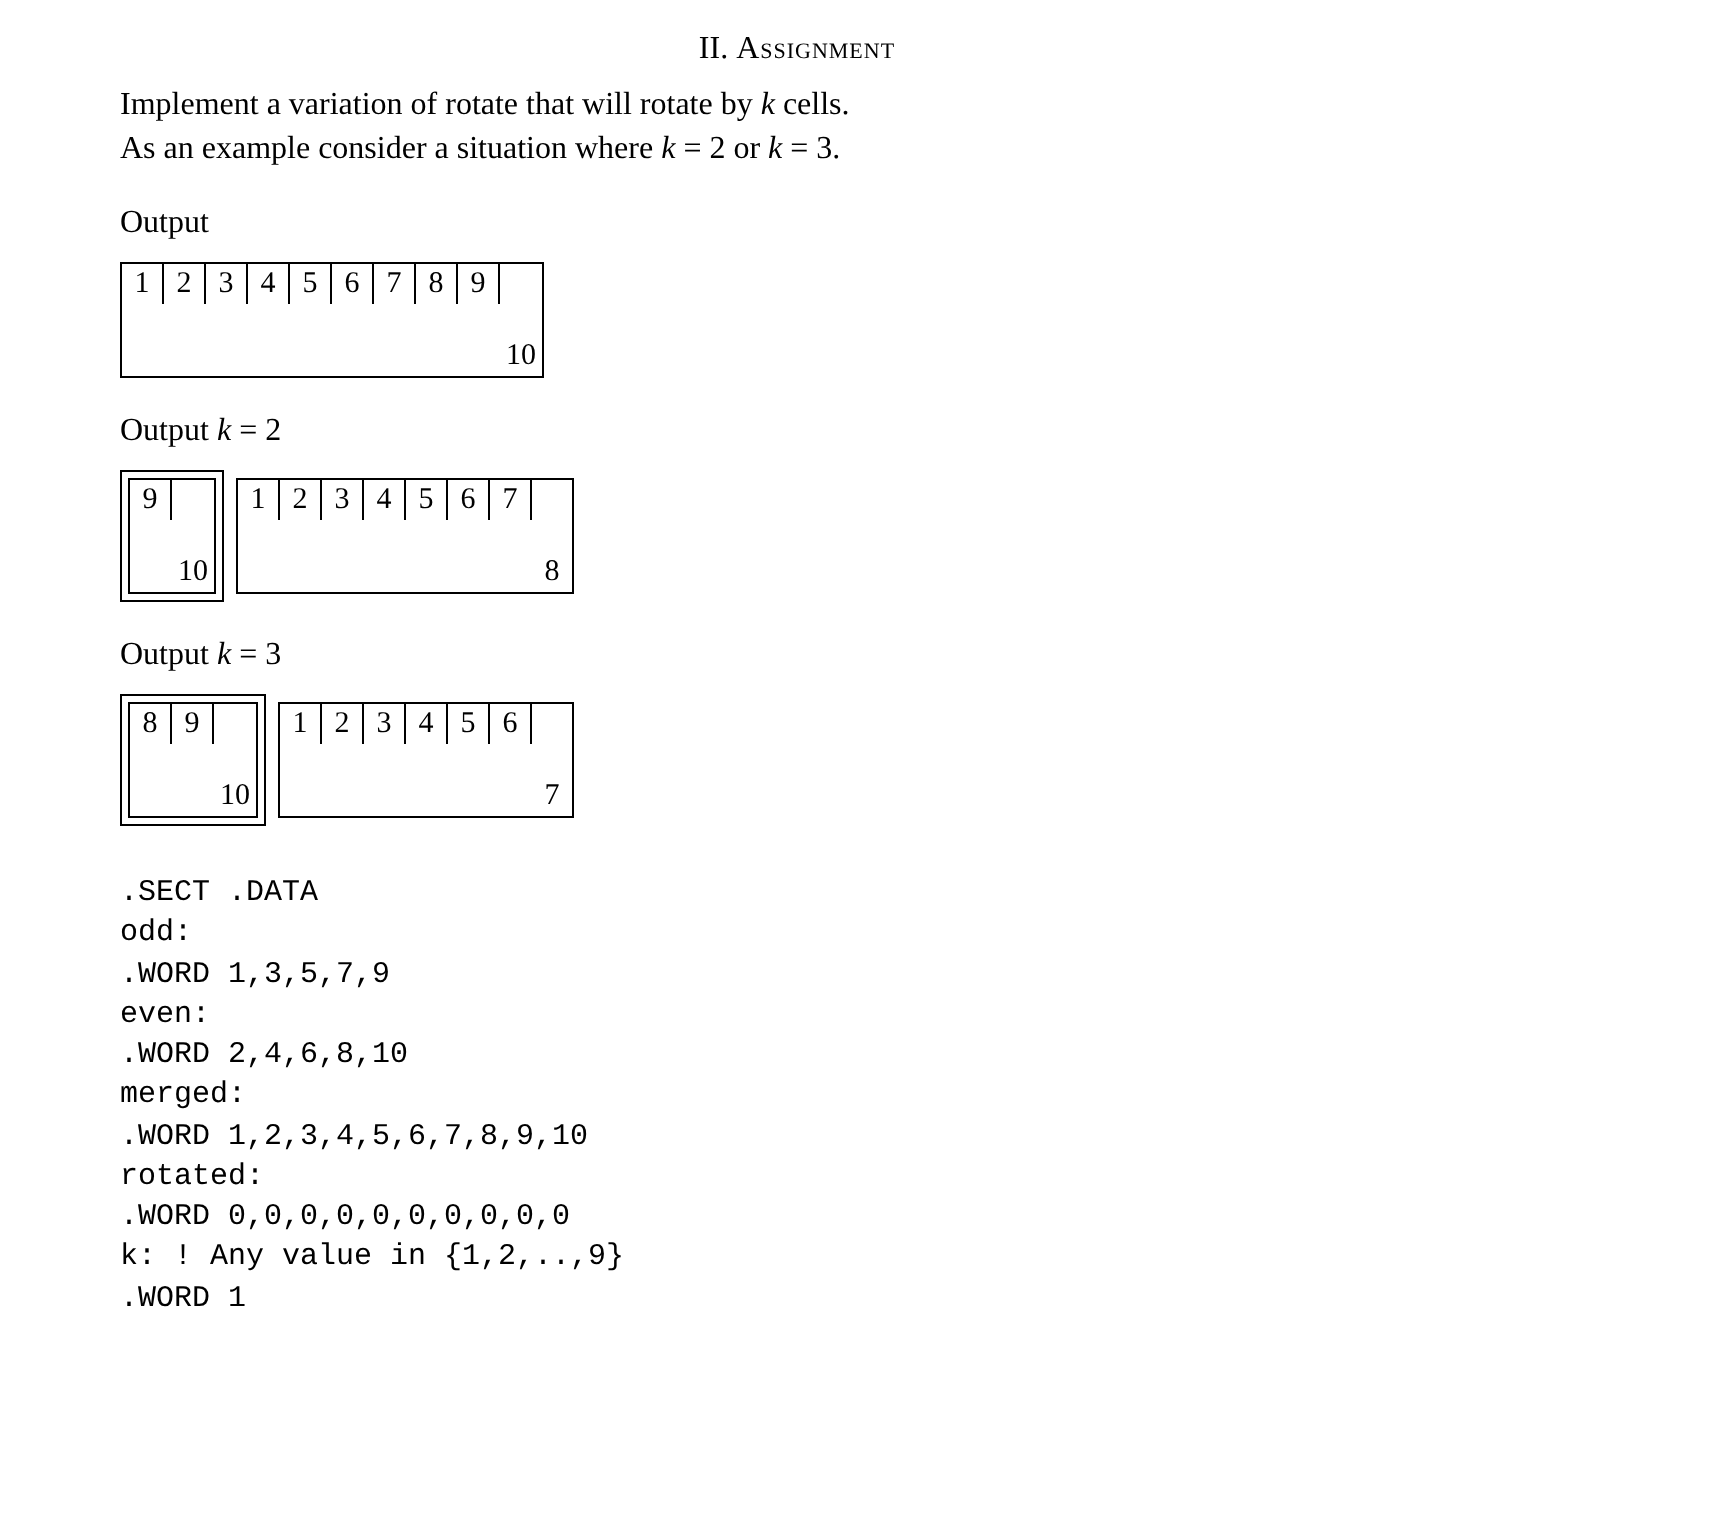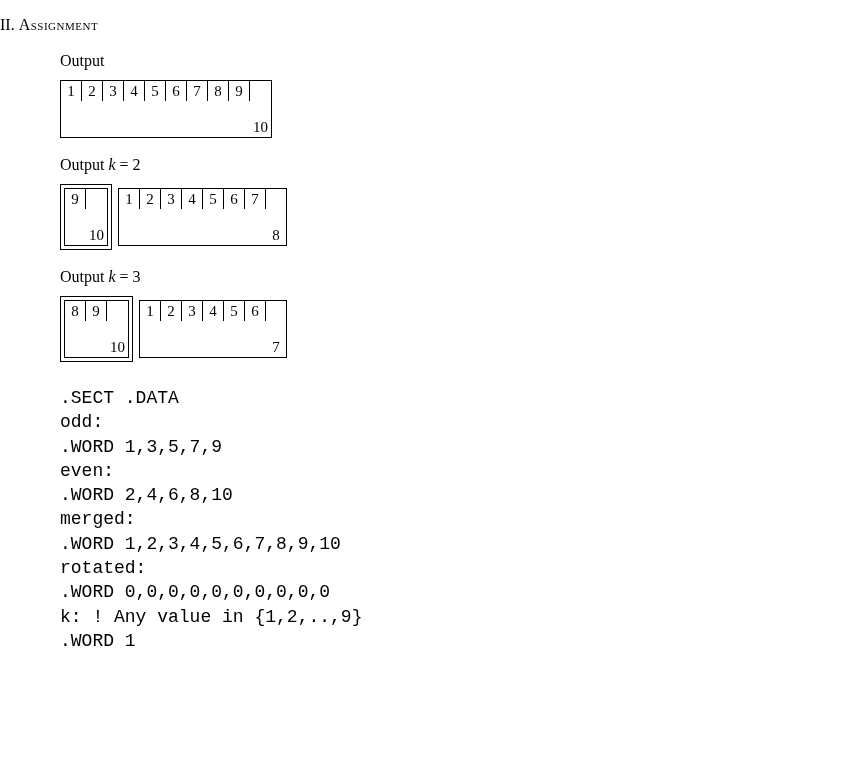--- a/index.html
+++ b/index.html
@@ -6,21 +6,21 @@
       font-family: 'Times New Roman', Times, serif;
       font-size: 16px;
       color: #000;
       background: #fff;
       margin: 0;
       padding: 16px 60px;
       width: 857px;
       box-sizing: border-box;
     }
     .section-title {
-      text-align: left;
+      text-align: center;
       font-size: 16px;
       margin-bottom: 8px;
       margin-left: -60px;
     }
     .section-title .roman {
       font-variant: normal;
     }
     .section-title .caps {
       font-variant: small-caps;
       letter-spacing: 0.5px;
@@ -66,35 +66,41 @@
       text-align: center;
       padding: 0 3px;
       font-size: 15px;
     }
     .cell:last-child {
       border-right: none;
       margin-top: 36px;
     }
     .code-block {
       font-family: 'Courier New', Courier, monospace;
-      font-size: 18px;
+      font-size: 15px;
       white-space: pre;
       margin-top: 24px;
       line-height: 1.35;
     }
   </style>
 </head>
 <body>
 
 <div class="section-title">
   <span class="roman">II.</span>
   <span class="caps">Assignment</span>
 </div>
 
 <div class="intro">
+  <p>
+    <span>Implement a variation of rotate that will rotate by </span><span class="math">k</span><span> cells.</span>
+  </p>
+  <p>
+    <span>As an example consider a situation where </span><span class="math">k</span><span> = 2 or </span><span class="math">k</span><span> = 3.</span>
+  </p>
 </div>
 
 <div class="label">Output</div>
 
 <div class="array-row">
   <div class="box-group plain">
     <div class="cell-strip">
         <div class="cell">1</div>
         <div class="cell">2</div>
         <div class="cell">3</div>

